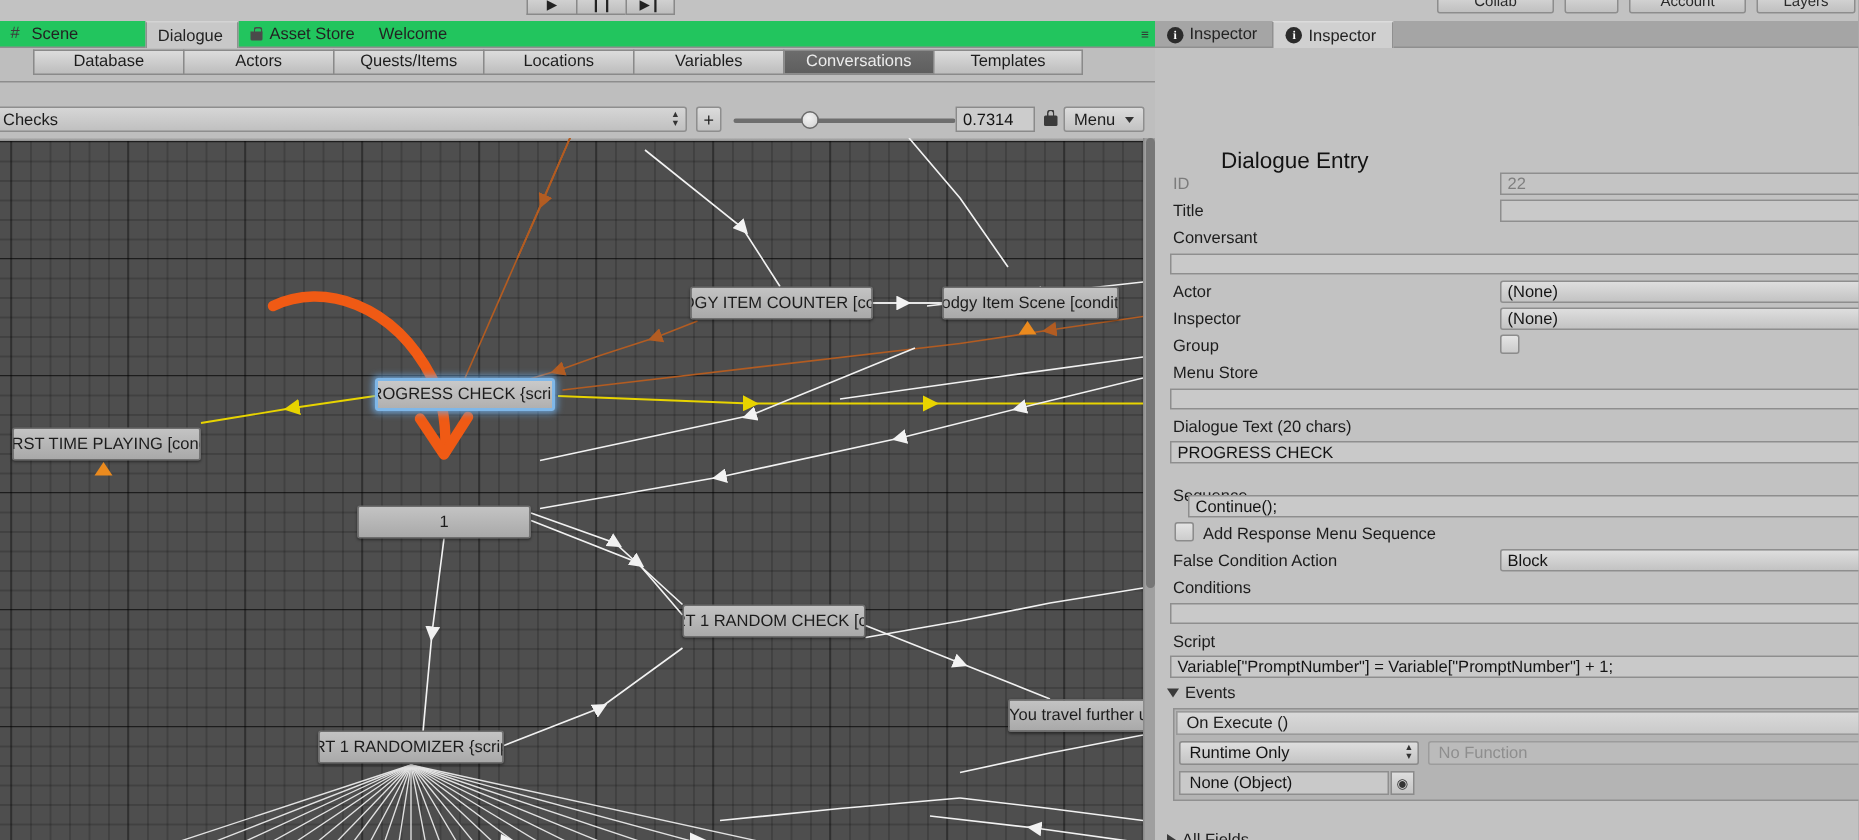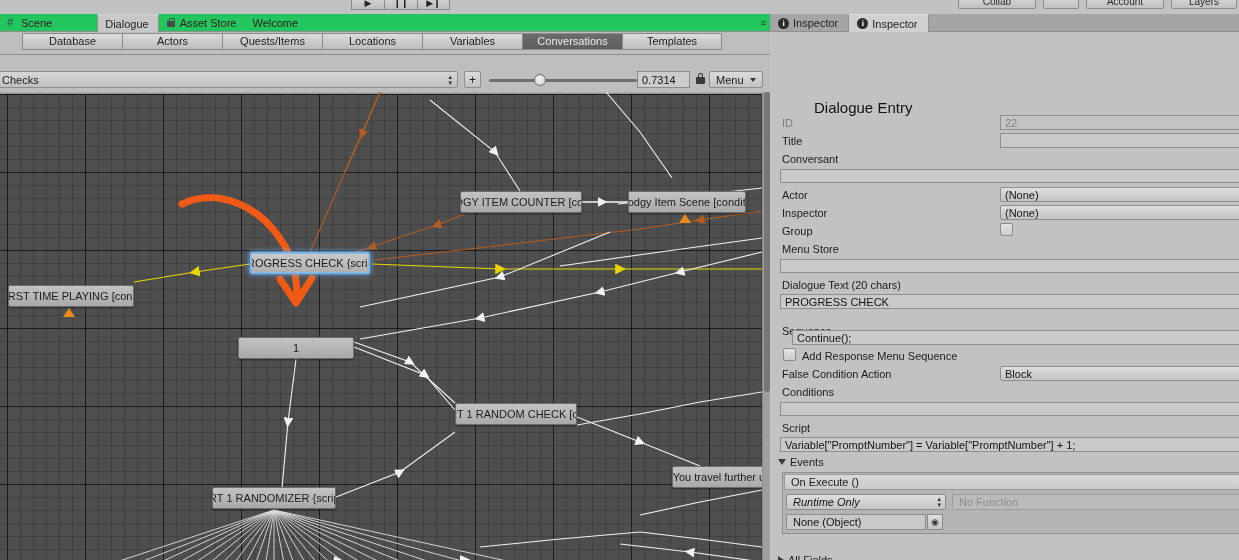--- a/index.html
+++ b/index.html
@@ -611,21 +611,21 @@
       <div class="flbl" style="left:12px; top:338px;">Script</div>
       <div class="ffield" style="left:10px; top:353px; width:500px;">Variable["PromptNumber"] = Variable["PromptNumber"] + 1;</div>
 
       <div class="foldout" style="left:8px; top:372px;">
         <span class="tri-down"></span>
         <span>Events</span>
       </div>
 
       <div class="evt-box" style="left:12px; top:388px; width:498px; height:62px;"></div>
       <div class="evt-header" style="left:14px; top:390px; width:494px;">On Execute ()</div>
-      <div class="sel-popup" style="left:16px; top:410px; width:160px;font-style:italic;">
+      <div class="sel-popup" style="left:16px; top:410px; width:160px;">
         <span>Runtime Only</span>
         <span class="updown">▴<br>▾</span>
       </div>
       <div class="nofunc" style="left:182px; top:410px; width:326px;">No Function</div>
       <div class="objfield" style="left:16px; top:430px; width:140px;">None (Object)</div>
       <div class="objpick" style="left:157px; top:430px;">◉</div>
 
       <div class="foldout" style="left:8px; top:470px;">
         <span class="tri-right"></span>
         <span>All Fields</span>

